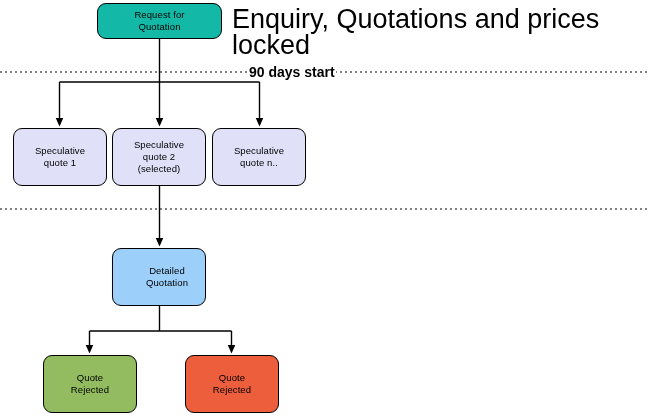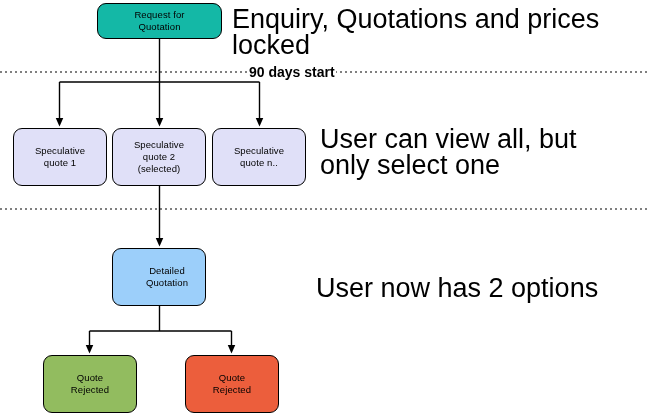--- a/index.html
+++ b/index.html
@@ -151,18 +151,15 @@
       <span>Quote</span>
       <span>Rejected</span>
     </div>
   </div>
 
   <div class="divider-label" style="left:248px; top:64px;">90 days start</div>
 
 
   <div class="annot" style="left:232px; top:6px;">Enquiry, Quotations and prices locked</div>
 
-  <div class="annot" style="left:320px; top:126px;">User can view all, but
-only select one</div>
 
-  <div class="annot" style="left:316px; top:275px;">User now has 2 options</div>
 
 </div>
 
 </body></html>

